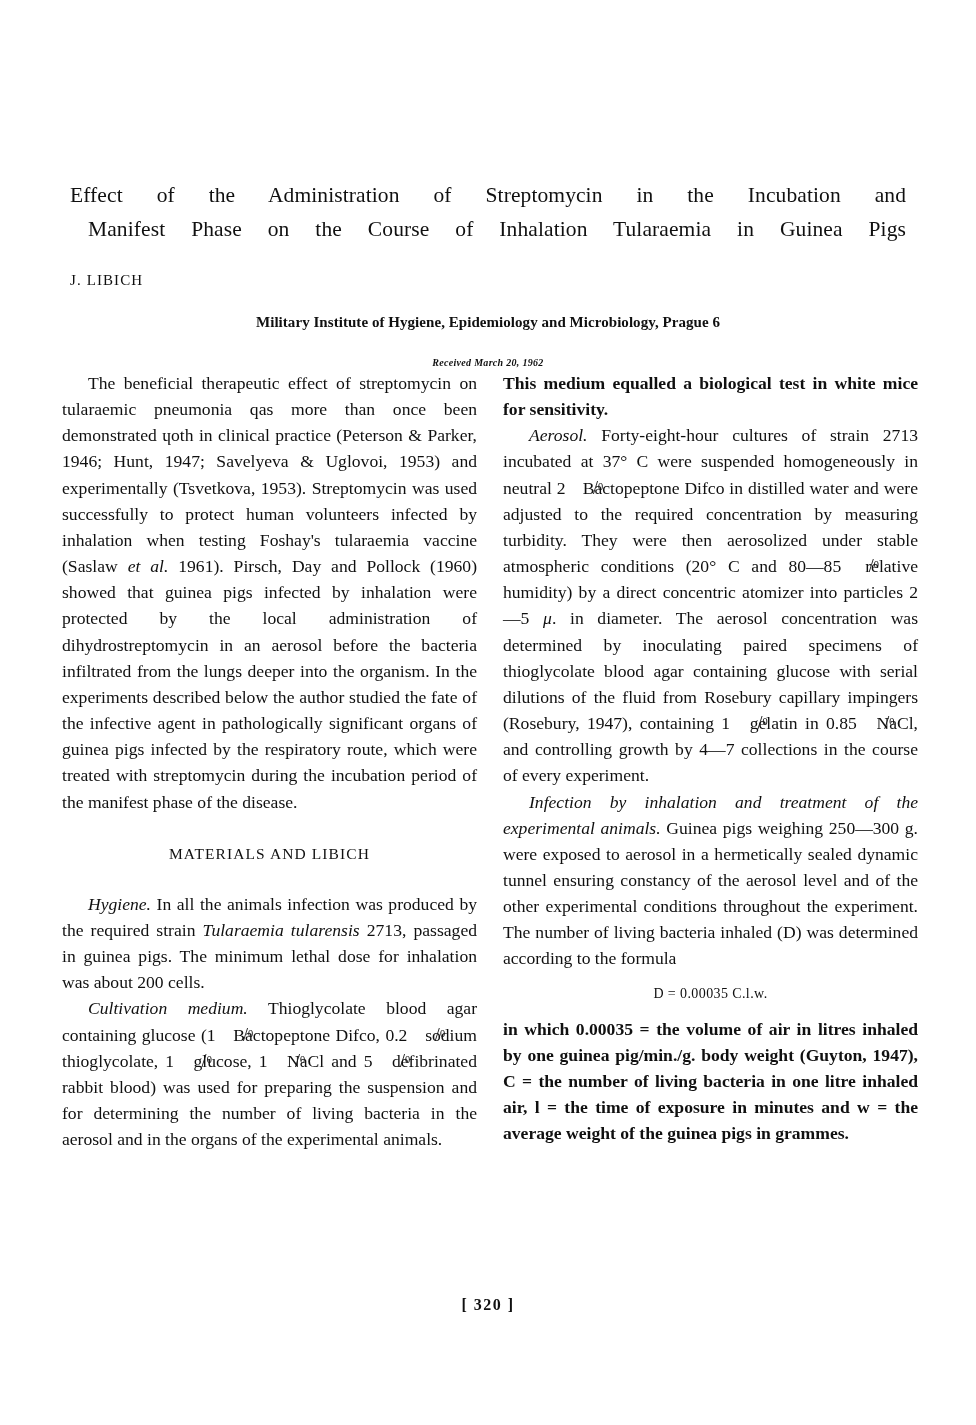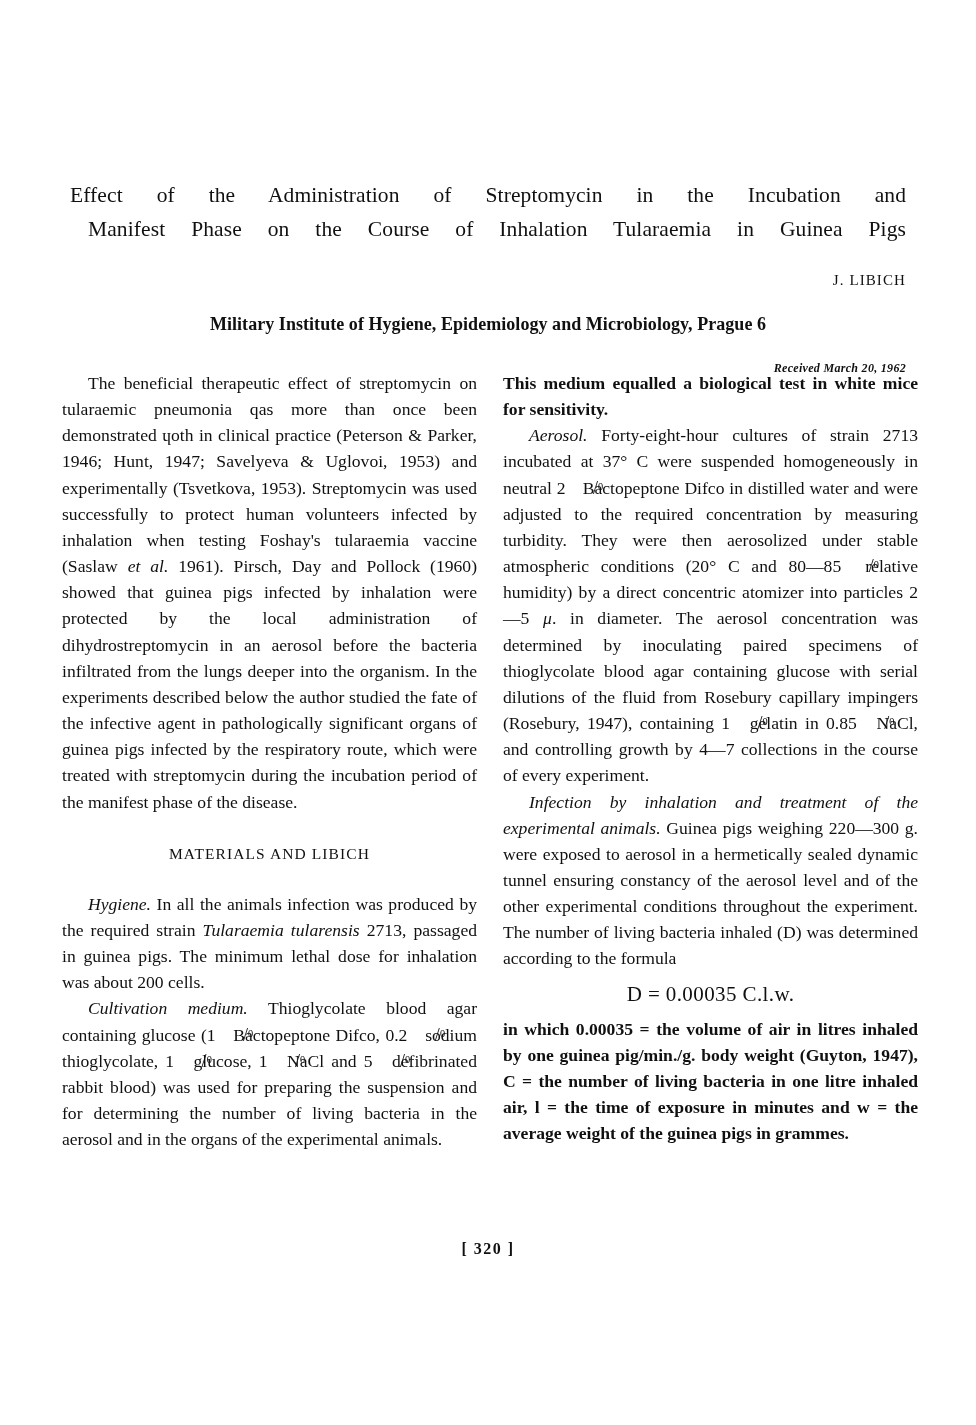--- a/index.html
+++ b/index.html
@@ -39,35 +39,35 @@
     display: block;
     text-align: justify;
     text-align-last: justify;
   }
   .doc-title .ttl-line.last {
     text-align-last: justify;
     margin-left: 18px;
   }
   .author {
     margin: 26px 0 0 0;
-    text-align: right;
+    text-align: left;
     font-size: 15px;
     letter-spacing: 1.1px;
   }
   .affiliation {
     margin: 25px 0 0 0;
     text-align: center;
-    font-size: 18px;
+    font-size: 15px;
     font-weight: bold;
     letter-spacing: 0.05px;
   }
   .received {
     margin: 26px 0 0 0;
-    text-align: right;
-    font-size: 12px;
+    text-align: center;
+    font-size: 10px;
     font-style: italic;
     font-weight: bold;
     letter-spacing: 0.3px;
   }
 
   
   .columns {
     position: absolute;
     left: 62px;
     top: 370px;
@@ -94,21 +94,21 @@
     margin: 26px 0 24px 0 !important;
     text-align: center !important;
     text-indent: 0 !important;
     font-size: 15.5px;
     letter-spacing: 1.1px;
   }
   .formula {
     margin: 9px 0 9px 0 !important;
     text-align: center !important;
     text-indent: 0 !important;
-    font-size: 21px;
+    font-size: 14px;
     letter-spacing: 0.4px;
   }
   i, .it { font-style: italic; }
 
   
   .pct {
     display: inline-block;
     position: relative;
     width: 0.70em;
     height: 1em;
@@ -127,21 +127,21 @@
     position: absolute;
     left: 0.34em;
     bottom: 0.04em;
     font-size: 1.0em;
   }
 
   
   .folio {
     position: absolute;
     left: 0;
-    top: 1240px;
+    top: 1296px;
     width: 976px;
     text-align: center;
     font-size: 16px;
     letter-spacing: 1.5px;
     font-weight: bold;
   }
 </style>
 </head>
 <body>
 
@@ -170,21 +170,21 @@
       <p><i>Cultivation medium.</i><span> Thioglycolate blood agar containing glucose (1</span><span class="pct"></span><span> Bactopeptone Difco, 0.2</span><span class="pct"></span><span> sodium thioglycolate, 1</span><span class="pct"></span><span> glucose, 1</span><span class="pct"></span><span> NaCl and 5</span><span class="pct"></span><span> defibrinated rabbit blood) was used for preparing the suspension and for determining the number of living bacteria in the aerosol and in the organs of the experimental animals.</span></p>
 
     </div>
 
     <div class="col">
 
       <p class="noindent">This medium equalled a biological test in white mice for sensitivity.</p>
 
       <p><i>Aerosol.</i><span> Forty-eight-hour cultures of strain 2713 incubated at 37° C were suspended homogeneously in neutral 2</span><span class="pct"></span><span> Bactopeptone Difco in distilled water and were adjusted to the required concentration by measuring turbidity. They were then aerosolized under stable atmospheric conditions (20° C and 80—85</span><span class="pct"></span><span> relative humidity) by a direct concentric atomizer into particles 2—5 </span><i>μ</i><span>. in diameter. The aerosol concentration was determined by inoculating paired specimens of thioglycolate blood agar containing glucose with serial dilutions of the fluid from Rosebury capillary impingers (Rosebury, 1947), containing 1</span><span class="pct"></span><span> gelatin in 0.85</span><span class="pct"></span><span> NaCl, and controlling growth by 4—7 collections in the course of every experiment.</span></p>
 
-      <p><i>Infection by inhalation and treatment of the experimental animals.</i><span> Guinea pigs weighing 220—300 g. were exposed to aerosol in a hermetically sealed dynamic tunnel ensuring constancy of the aerosol level and of the other experimental conditions throughout the experiment. The number of living bacteria inhaled (D) was determined according to the formula</span></p>
+      <p><i>Infection by inhalation and treatment of the experimental animals.</i><span> Guinea pigs weighing 250—300 g. were exposed to aerosol in a hermetically sealed dynamic tunnel ensuring constancy of the aerosol level and of the other experimental conditions throughout the experiment. The number of living bacteria inhaled (D) was determined according to the formula</span></p>
 
       <p class="formula">D = 0.00035 C.l.w.</p>
 
       <p class="noindent">in which 0.00035 = the volume of air in litres inhaled by one guinea pig/min./g. body weight (Guyton, 1947), C = the number of living bacteria in one litre inhaled air, l = the time of exposure in minutes and w = the average weight of the guinea pigs in grammes.</p>
 
     </div>
   </div>
 
   <div class="folio">[ 320 ]</div>
 

